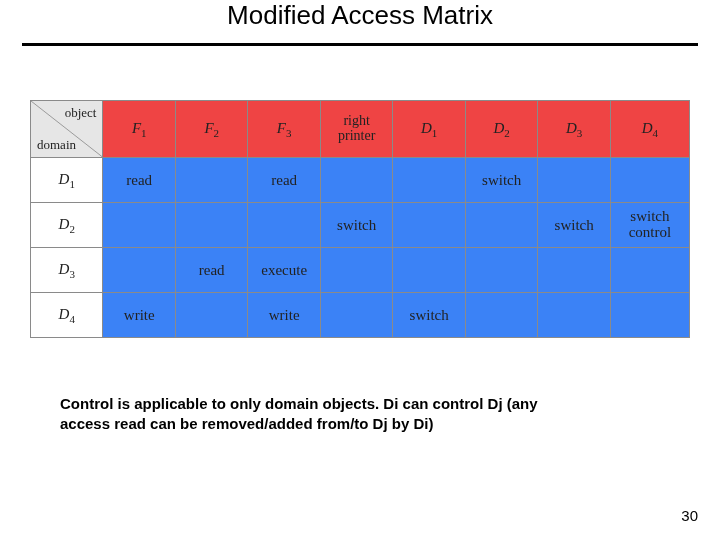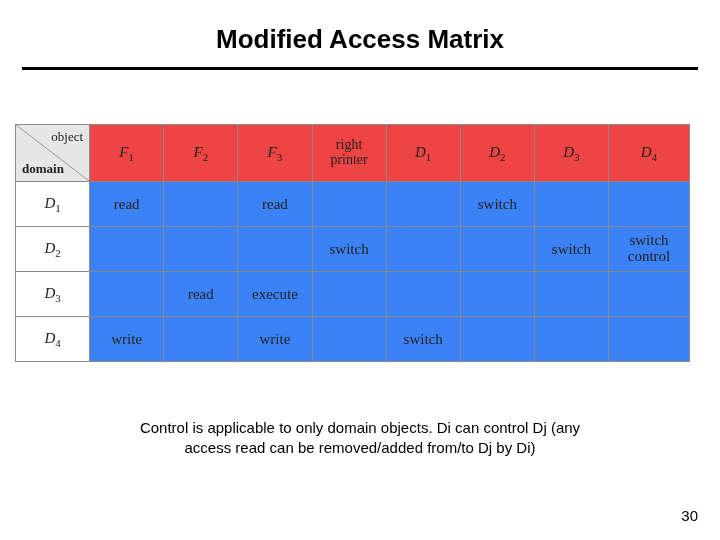--- a/index.html
+++ b/index.html
@@ -13,32 +13,31 @@
     position: relative;
   }
   .slide {
     width: 720px;
     height: 540px;
     position: relative;
     box-sizing: border-box;
   }
   .title {
     text-align: center;
-    font-weight: bold;
+    font-weight: normal;
     font-size: 26px;
-    padding-top: 24px;
     padding-bottom: 12px;
   }
   .hr {
     border: none;
     border-top: 3px solid #000;
     margin: 0 22px 0 22px;
   }
   .table-wrap {
-    margin: 54px 30px 0 15px;
+    margin: 54px 30px 0 30px;
   }
   table.matrix {
     border-collapse: collapse;
     width: 100%;
     table-layout: fixed;
   }
   table.matrix th, table.matrix td {
     border: 1px solid #8a8a8a;
     font-family: "Times New Roman", Times, serif;
     font-size: 15px;
@@ -69,40 +68,39 @@
     position: absolute;
     top: 4px;
     right: 6px;
     font-size: 13px;
   }
   .corner .lbl-domain {
     position: absolute;
     bottom: 4px;
     left: 6px;
     font-size: 13px;
-    font-weight: bold;
   }
   table.matrix tbody th {
     background: #fff;
     font-weight: normal;
     font-style: italic;
   }
   .sub {
     font-size: 11px;
     vertical-align: sub;
     font-style: normal;
   }
   .colvar {
     font-style: italic;
   }
   .caption {
     margin: 56px 60px 8px 60px;
-    text-align: center;
+    text-align: left;
     font-size: 15px;
-    font-weight: normal;
+    font-weight: bold;
     font-family: Arial, Helvetica, sans-serif;
     line-height: 1.35;
   }
   .pagenum {
     position: absolute;
     right: 22px;
     bottom: 16px;
     font-size: 15px;
     font-family: Arial, Helvetica, sans-serif;
   }

